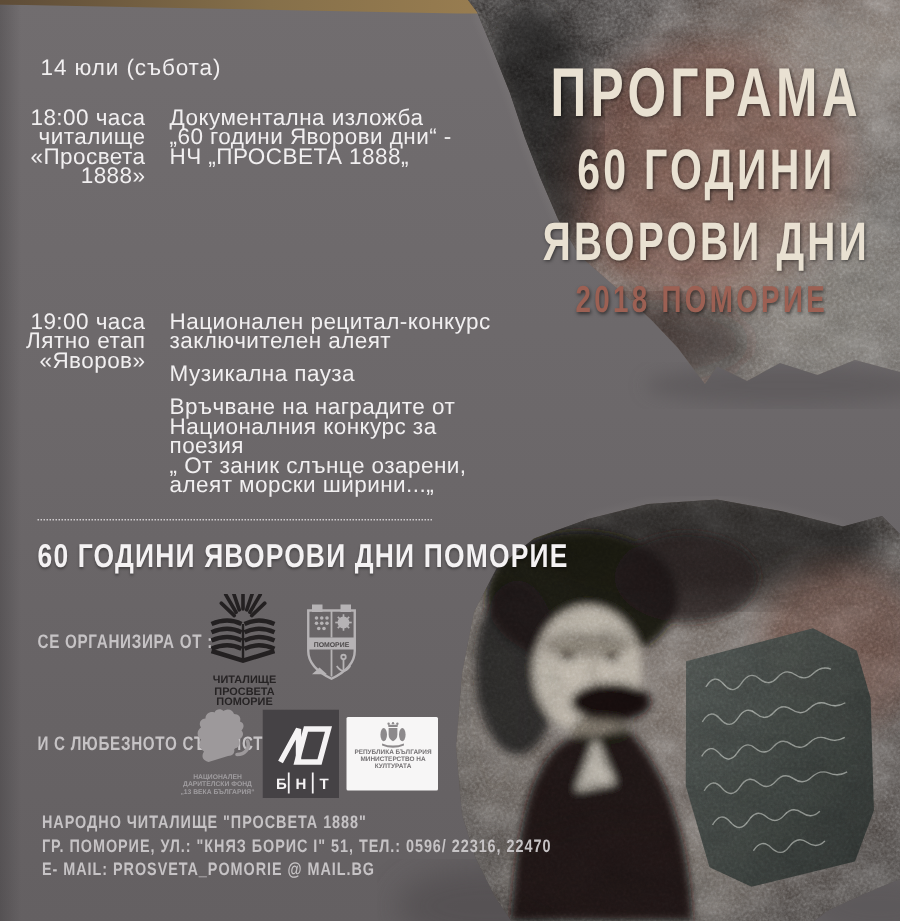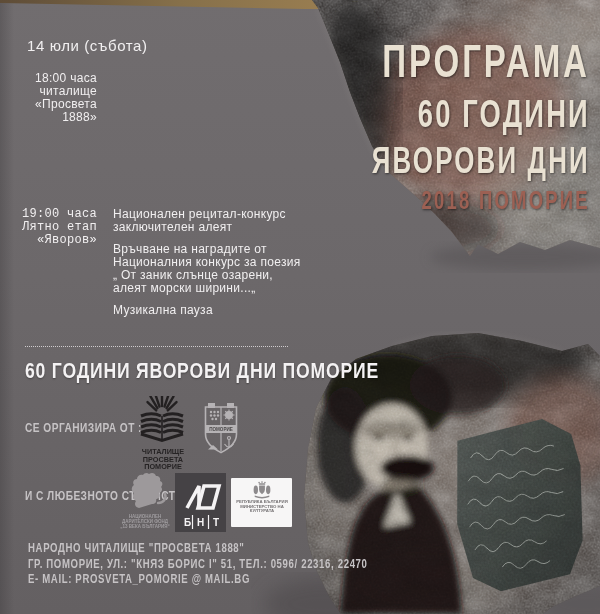--- a/index.html
+++ b/index.html
@@ -15,26 +15,26 @@
     position:absolute; inset:0;
     clip-path: polygon(0 3px, 305px 9px, 600px 9px, 600px 614px, 0 614px);
     background:
       linear-gradient(90deg, rgba(40,38,40,.25) 0, rgba(40,38,40,0) 14px),
       linear-gradient(180deg,#716d6f 0%, #6c686a 45%, #646062 100%);
   }
   svg.rocks { position:absolute; left:0; top:0; }
   .txt { position:absolute; color:#f1eff0; }
   .pl { white-space: pre-line; }
   .cx { display:block; transform-origin:0 50%; white-space:nowrap; }
-  .body-txt { font-size:12px; line-height:13px; letter-spacing:.3px; }
+  .body-txt { font-size:15px; line-height:13px; letter-spacing:.3px; }
   .venue { text-align:right; }
   .items p { margin:0 0 9px 0; }
   .date-h { font-size:15px; letter-spacing:.6px; }
   
-  .title-block { position:absolute; top:38px; right:10px; text-align:right; color:#e9e1d2;
+  .title-block { position:absolute; top:38px; right:20px; text-align:center; color:#e9e1d2;
                  text-shadow:1px 1px 3px rgba(0,0,0,.55); }
   .tl { display:block; transform-origin:100% 50%; white-space:nowrap; font-weight:bold; }
   .tl1 { font-size:46px; line-height:46px; letter-spacing:4px; transform:scaleX(.72); }
   .tl2 { font-size:38px; line-height:38px; letter-spacing:3px; transform:scaleX(.72); margin-top:11px; }
   .tl3 { font-size:36px; line-height:36px; letter-spacing:3px; transform:scaleX(.72); margin-top:10px; }
   .tl4 { font-size:25px; line-height:25px; letter-spacing:3px; transform:scaleX(.74); margin-top:9px; color:#9c6053; }
   .dotted { position:absolute; left:25px; top:346px; width:263px; border-top:1.5px dotted #cfccce; }
   .section-h { top:358px; left:25px; font-size:22px; line-height:26px; letter-spacing:1px;
                font-weight:bold; transform:scaleX(.8); color:#f4f2f3; text-shadow:0 1px 2px rgba(0,0,0,.35); }
   .label { font-size:13px; line-height:14.5px; letter-spacing:.6px; font-weight:bold;
@@ -165,35 +165,38 @@
 
 <div class="txt date-h" style="left:27px; top:37px;">14 юли (събота)</div>
 
 <div class="txt body-txt venue" style="left:0; top:72px; width:97px;">
   <div>18:00 часа</div>
   <div class="pl">читалище
 «Просвета
 1888»</div>
 </div>
 <div class="txt body-txt items" style="left:113px; top:72px; width:210px;">
-</div>
-
-<div class="txt body-txt venue" style="left:0; top:208px; width:97px;font-family:Liberation Mono, monospace;">
+  <p class="pl">Документална изложба
+„60 години  Яворови дни“ -
+НЧ „ПРОСВЕТА 1888„</p>
+</div>
+
+<div class="txt body-txt venue" style="left:0; top:208px; width:97px;">
   <div>19:00 часа</div>
   <div class="pl">Лятно етап
 «Яворов»</div>
 </div>
 <div class="txt body-txt items" style="left:113px; top:208px; width:215px;">
   <p class="pl">Национален рецитал-конкурс
 заключителен алеят</p>
+  <p class="pl">Музикална пауза</p>
   <p class="pl">Връчване на наградите от
 Националния конкурс за поезия
 „ От заник слънце озарени,
 алеят морски ширини...„</p>
-  <p class="pl">Музикална пауза</p>
 </div>
 
 <div class="title-block">
   <span class="tl tl1">ПРОГРАМА</span>
   <span class="tl tl2">60 ГОДИНИ</span>
   <span class="tl tl3">ЯВОРОВИ ДНИ</span>
   <span class="tl tl4">2018 ПОМОРИЕ</span>
 </div>
 
 <div class="dotted"></div>

